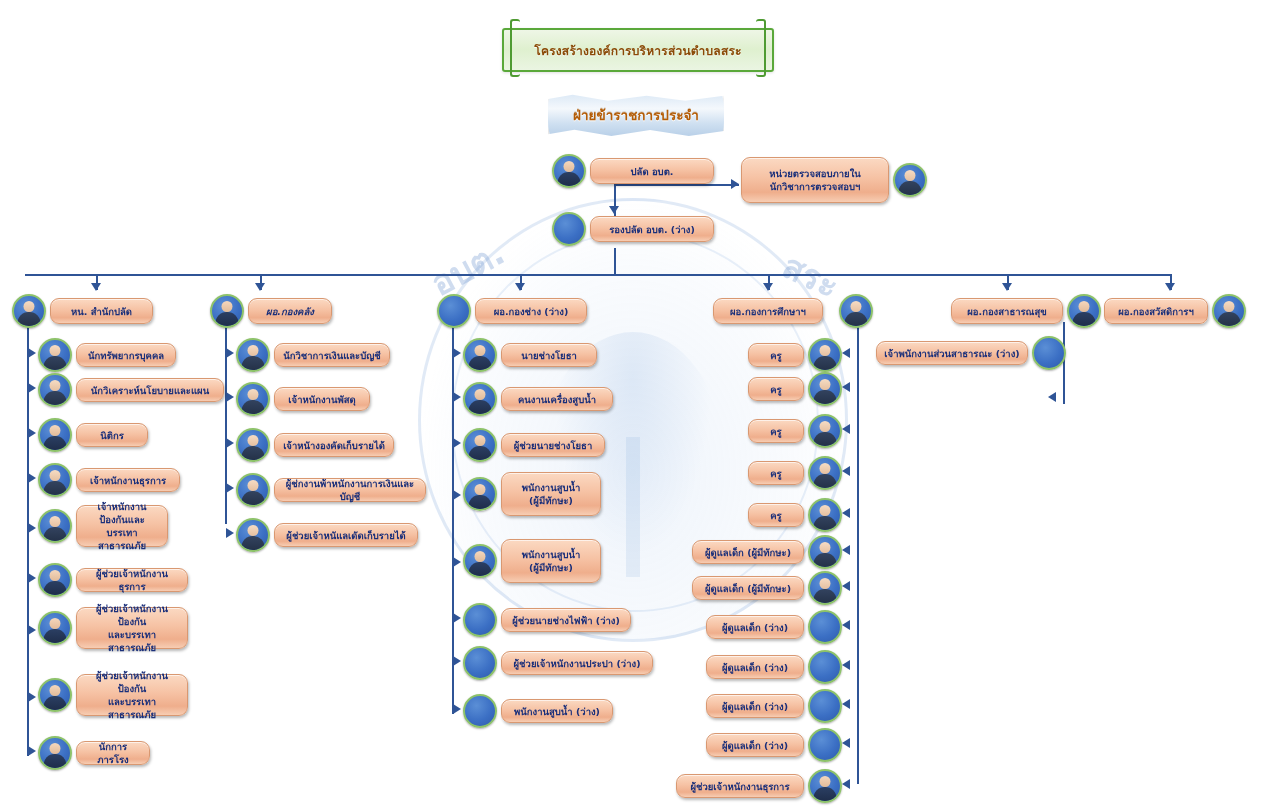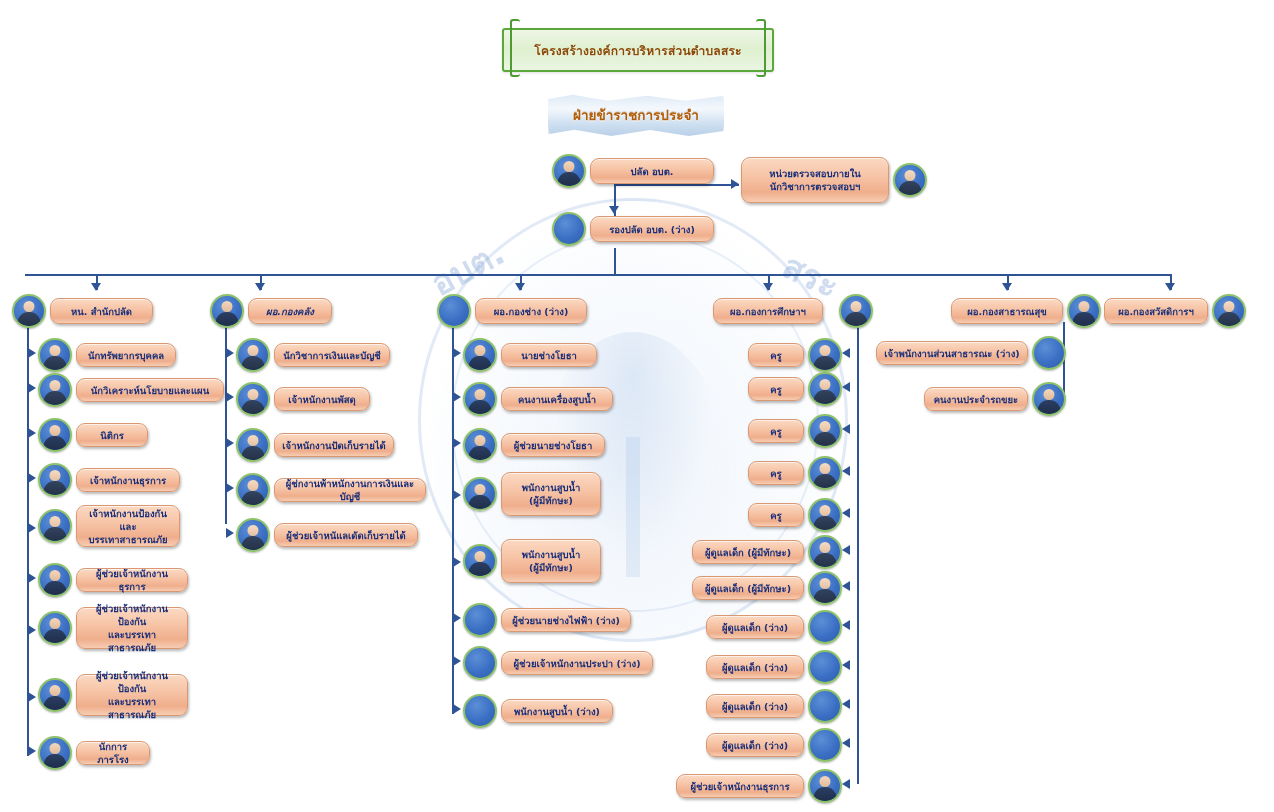--- a/index.html
+++ b/index.html
@@ -206,21 +206,21 @@
     <span class="box" style="width:72px; height:24px;">นิติกร</span>
   </div>
   <div class="arw arw-r" style="left:28px; top:473px;"></div>
   <div class="node" style="left:38px; top:463px;">
     <span class="avatar female"></span>
     <span class="box" style="width:104px; height:24px;">เจ้าหนักงานธุรการ</span>
   </div>
   <div class="arw arw-r" style="left:28px; top:523px;"></div>
   <div class="node" style="left:38px; top:505px;">
     <span class="avatar female"></span>
-    <span class="box" style="width:104px; height:42px;">เจ้าหนักงานป้องกันและ
+    <span class="box" style="width:92px; height:42px;">เจ้าหนักงานป้องกันและ
 บรรเทาสาธารณภัย</span>
   </div>
   <div class="arw arw-r" style="left:28px; top:573px;"></div>
   <div class="node" style="left:38px; top:563px;">
     <span class="avatar"></span>
     <span class="box" style="width:112px; height:24px;">ผู้ช่วยเจ้าหนักงานธุรการ</span>
   </div>
   <div class="arw arw-r" style="left:28px; top:625px;"></div>
   <div class="node" style="left:38px; top:607px;">
     <span class="avatar"></span>
@@ -250,21 +250,21 @@
     <span class="box" style="width:116px; height:24px;">นักวิชาการเงินและบัญชี</span>
   </div>
   <div class="arw arw-r" style="left:226px; top:392px;"></div>
   <div class="node" style="left:236px; top:382px;">
     <span class="avatar female"></span>
     <span class="box" style="width:96px; height:24px;">เจ้าหนักงานพัสดุ</span>
   </div>
   <div class="arw arw-r" style="left:226px; top:438px;"></div>
   <div class="node" style="left:236px; top:428px;">
     <span class="avatar female"></span>
-    <span class="box" style="width:120px; height:24px;">เจ้าหนักงานปัดเก็บรายได้</span>
+    <span class="box" style="width:120px; height:24px;">เจ้าหนัางองคัดเก็บรายได้</span>
   </div>
   <div class="arw arw-r" style="left:226px; top:483px;"></div>
   <div class="node" style="left:236px; top:473px;">
     <span class="avatar female"></span>
     <span class="box" style="width:152px; height:24px;">ผู้ช่กงานพ้าหนักงานการเงินและบัญชี</span>
   </div>
   <div class="arw arw-r" style="left:226px; top:528px;"></div>
   <div class="node" style="left:236px; top:518px;">
     <span class="avatar female"></span>
     <span class="box" style="width:144px; height:24px;">ผู้ช่วยเจ้าหนัแลเดัดเก็บรายได้</span>
@@ -388,23 +388,19 @@
   <div class="node rtl" style="left:951px; top:294px;">
     <span class="avatar"></span>
     <span class="box" style="width:112px; height:26px;">ผอ.กองสาธารณสุข</span>
   </div>
   <div class="arw arw-l" style="left:1048px; top:346px;"></div>
   <div class="node rtl" style="left:876px; top:336px;">
     <span class="avatar vacant"></span>
     <span class="box" style="width:152px; height:24px;">เจ้าพนักงานส่วนสาธารณะ (ว่าง)</span>
   </div>
   <div class="arw arw-l" style="left:1048px; top:392px;"></div>
-  <div class="node rtl" style="left:924px; top:382px;">
-    <span class="avatar"></span>
-    <span class="box" style="width:104px; height:24px;">คนงานประจำรถขยะ</span>
-  </div>
 
   <div class="node rtl" style="left:1104px; top:294px;">
     <span class="avatar female"></span>
     <span class="box" style="width:104px; height:26px;border-radius:8px;">ผอ.กองสวัสดิการฯ</span>
   </div>
 
 </div>
 
 </body></html>

